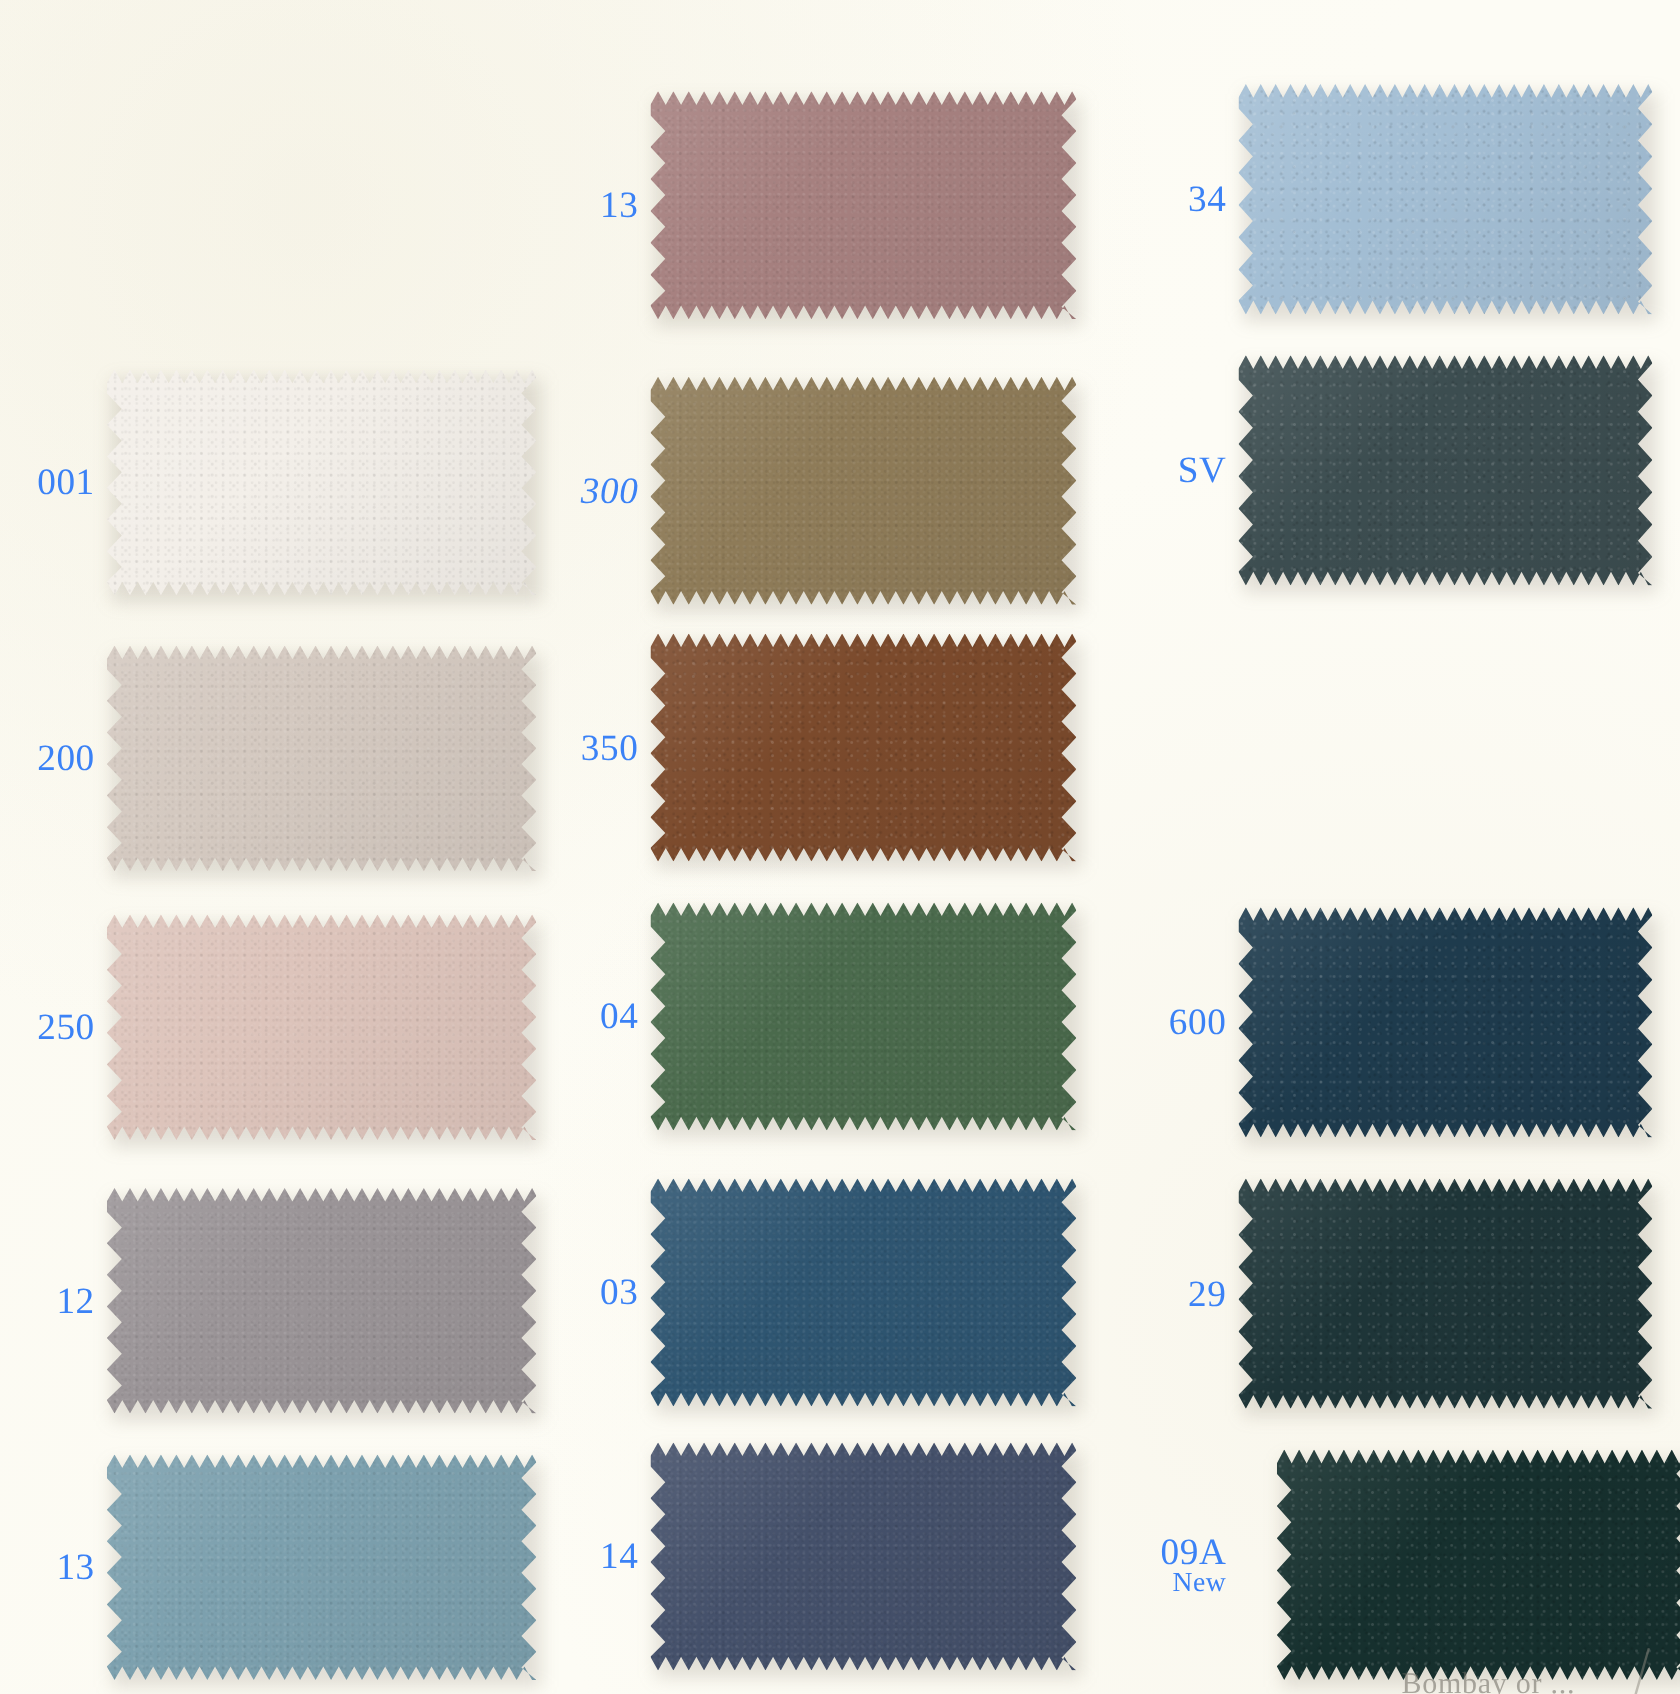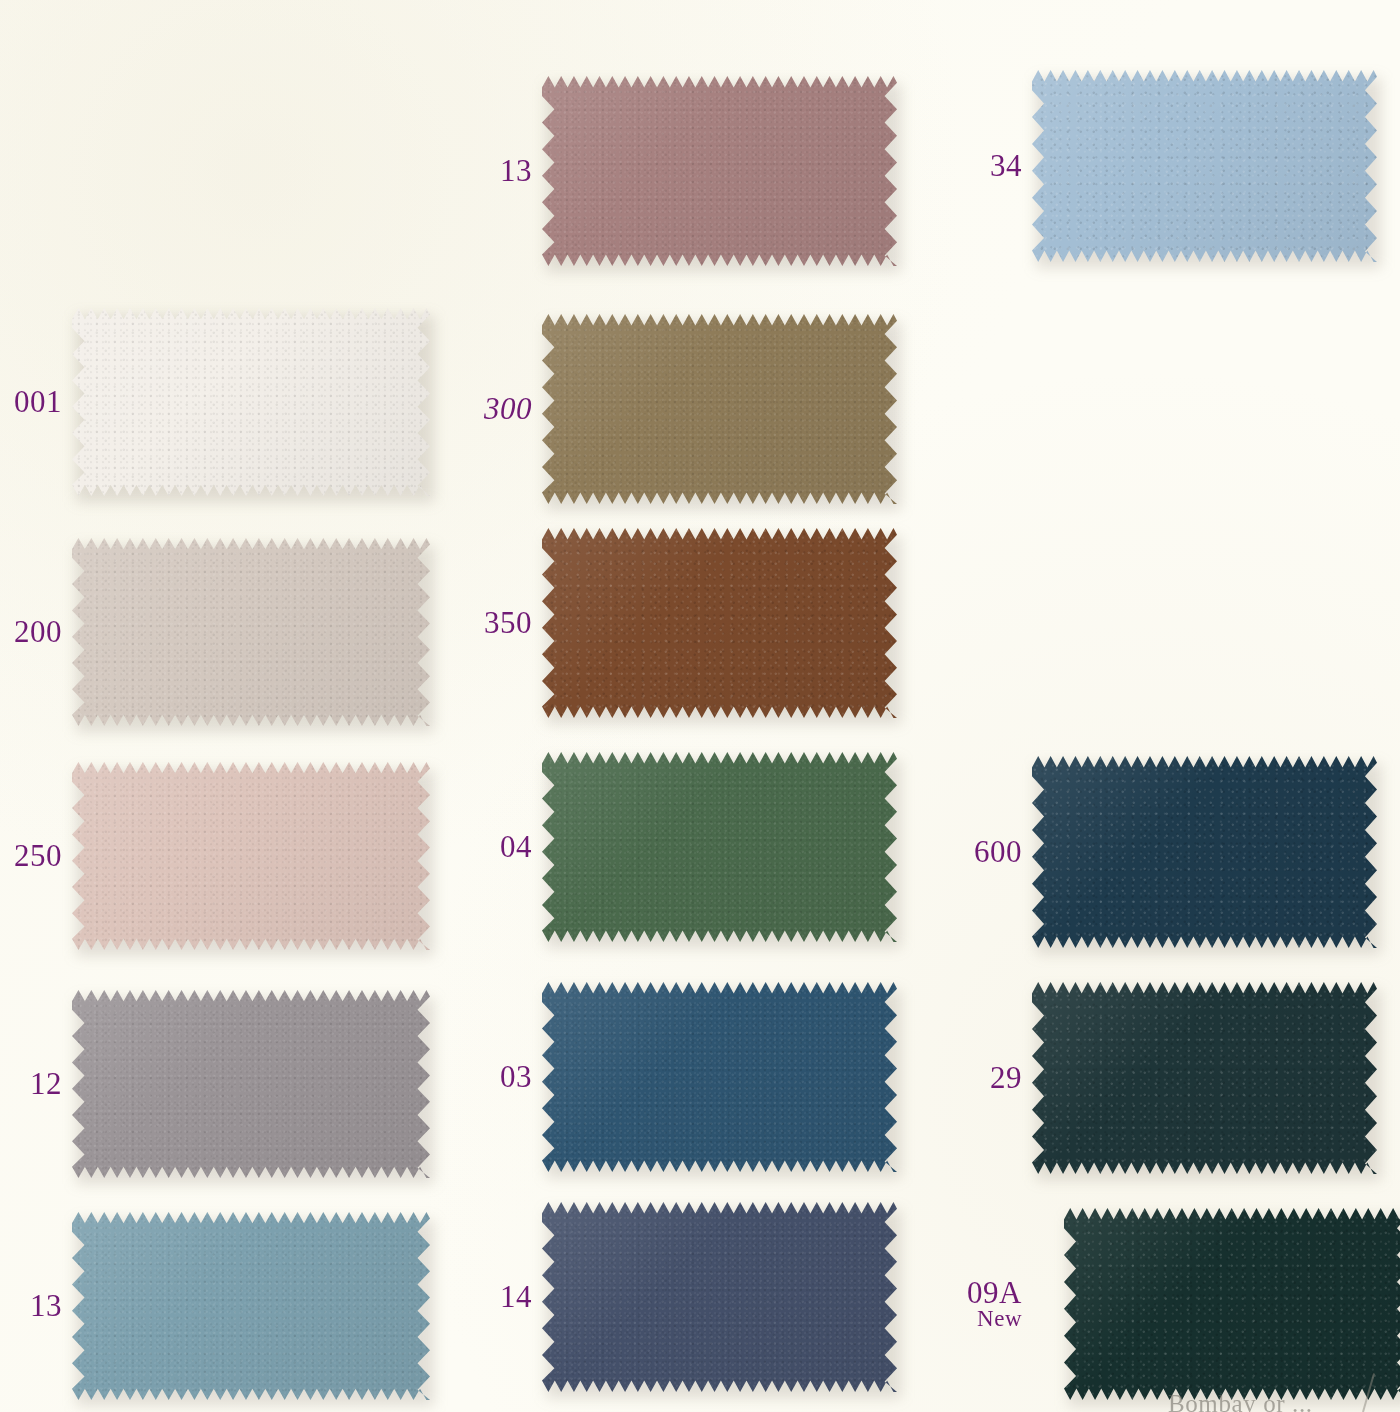--- a/index.html
+++ b/index.html
@@ -33,39 +33,39 @@
       linear-gradient(118deg, rgba(250,248,238,0.6) 0%, rgba(253,252,245,0) 55%);
     z-index: 1;
   }
 
   .column {
     position: absolute;
     top: 0;
     height: 1412px;
     z-index: 2;
   }
-  #column-1 { left: 0;    width: 470px; }
+  #column-1 { left: 17px;    width: 470px; }
   #column-2 { left: 470px; width: 490px; }
   #column-3 { left: 960px; width: 440px; }
 
   .swatch-row {
     position: absolute;
     left: 0;
     display: flex;
     align-items: center;
   }
 
   .swatch-label {
     width: 62px;
     flex: 0 0 62px;
     text-align: right;
     padding-right: 0px;
     font-size: 31px;
     line-height: 1.02;
-    color: #701a75;
+    color: #3b82f6;
     letter-spacing: 0.5px;
     font-family: "Liberation Serif", "DejaVu Serif", serif;
     white-space: nowrap;
   }
   .swatch-label .code { display: block; font-size: 31px; }
   .swatch-label .sub  { display: block; font-size: 23px; margin-top: -2px; }
 
   .swatch-chip-wrap {
     position: relative;
     margin-left: 10px;
@@ -336,20 +336,32 @@
           <span class="code">34</span>
         </div>
         <div class="swatch-chip-wrap">
           <div class="chip-shadow"></div>
           <div class="swatch-chip coarse" style="width: 345px; height: 192px; background: rgb(163, 190, 212);">
             <div class="grain"></div>
             <div class="sheen"></div>
           </div>
         </div>
       </div>
+      <div class="swatch-row" style="top: 296px; height: 192px;">
+        <div class="swatch-label">
+          <span class="code">SV</span>
+        </div>
+        <div class="swatch-chip-wrap">
+          <div class="chip-shadow"></div>
+          <div class="swatch-chip coarse" style="width: 345px; height: 192px; background: rgb(60, 77, 80);">
+            <div class="grain"></div>
+            <div class="sheen"></div>
+          </div>
+        </div>
+      </div>
       <div class="swatch-row" style="top: 756px; height: 192px;">
         <div class="swatch-label">
           <span class="code">600</span>
         </div>
         <div class="swatch-chip-wrap">
           <div class="chip-shadow"></div>
           <div class="swatch-chip coarse" style="width: 345px; height: 192px; background: rgb(30, 59, 77);">
             <div class="grain"></div>
             <div class="sheen"></div>
           </div>

